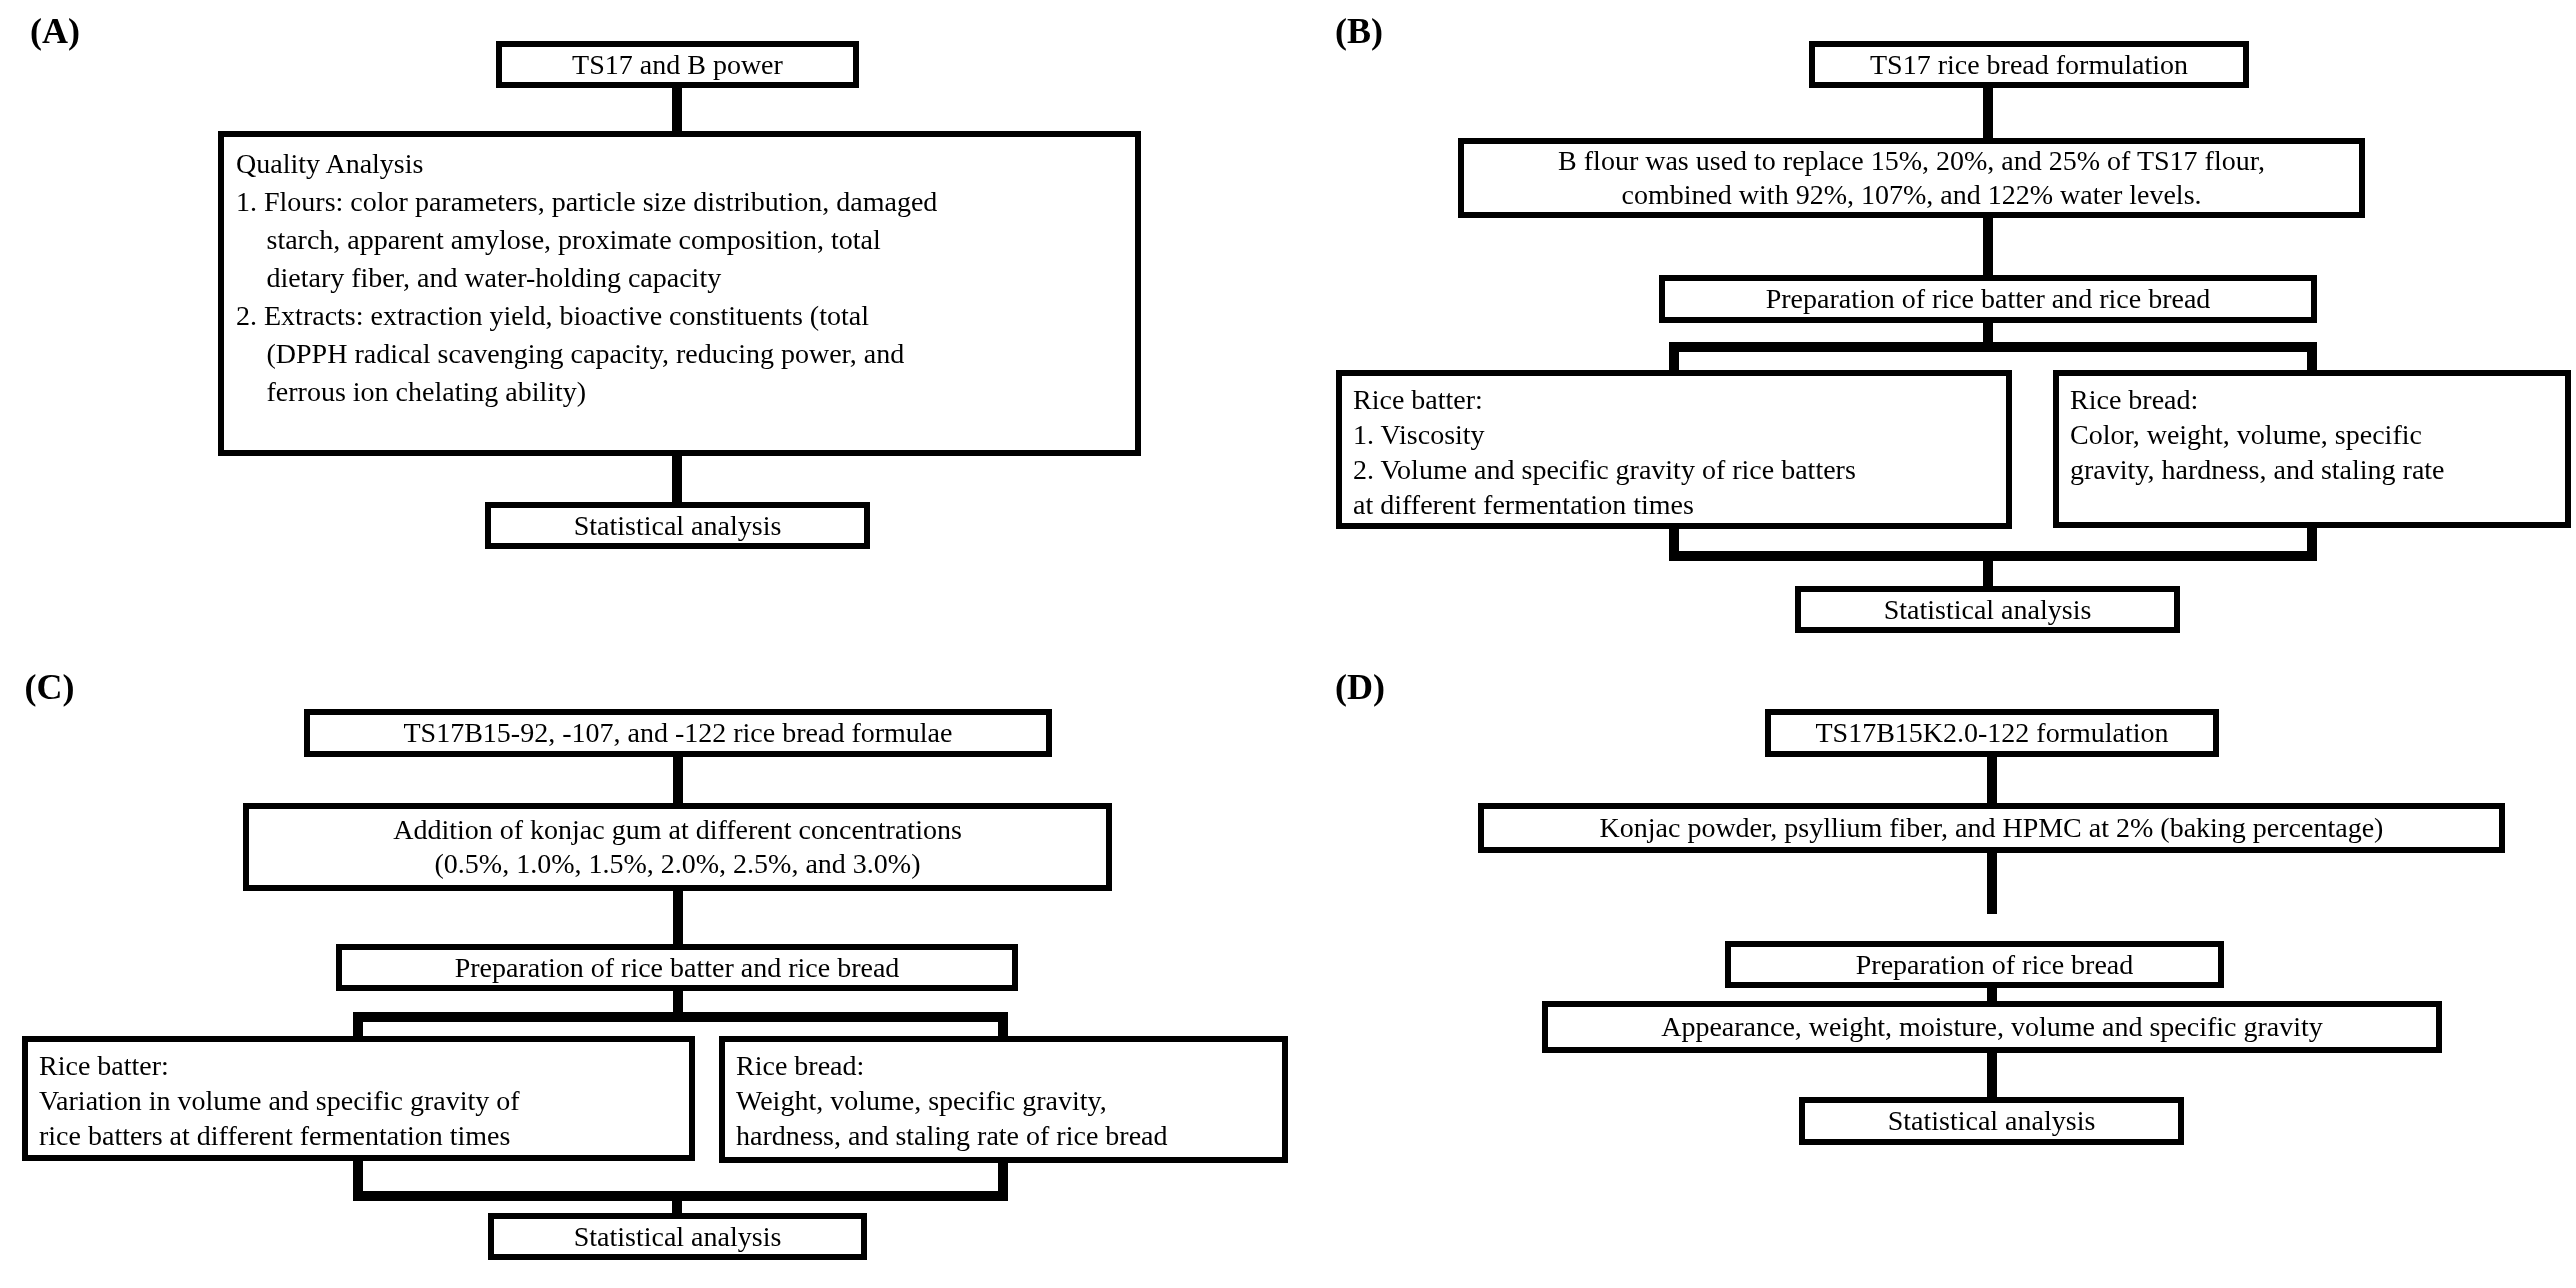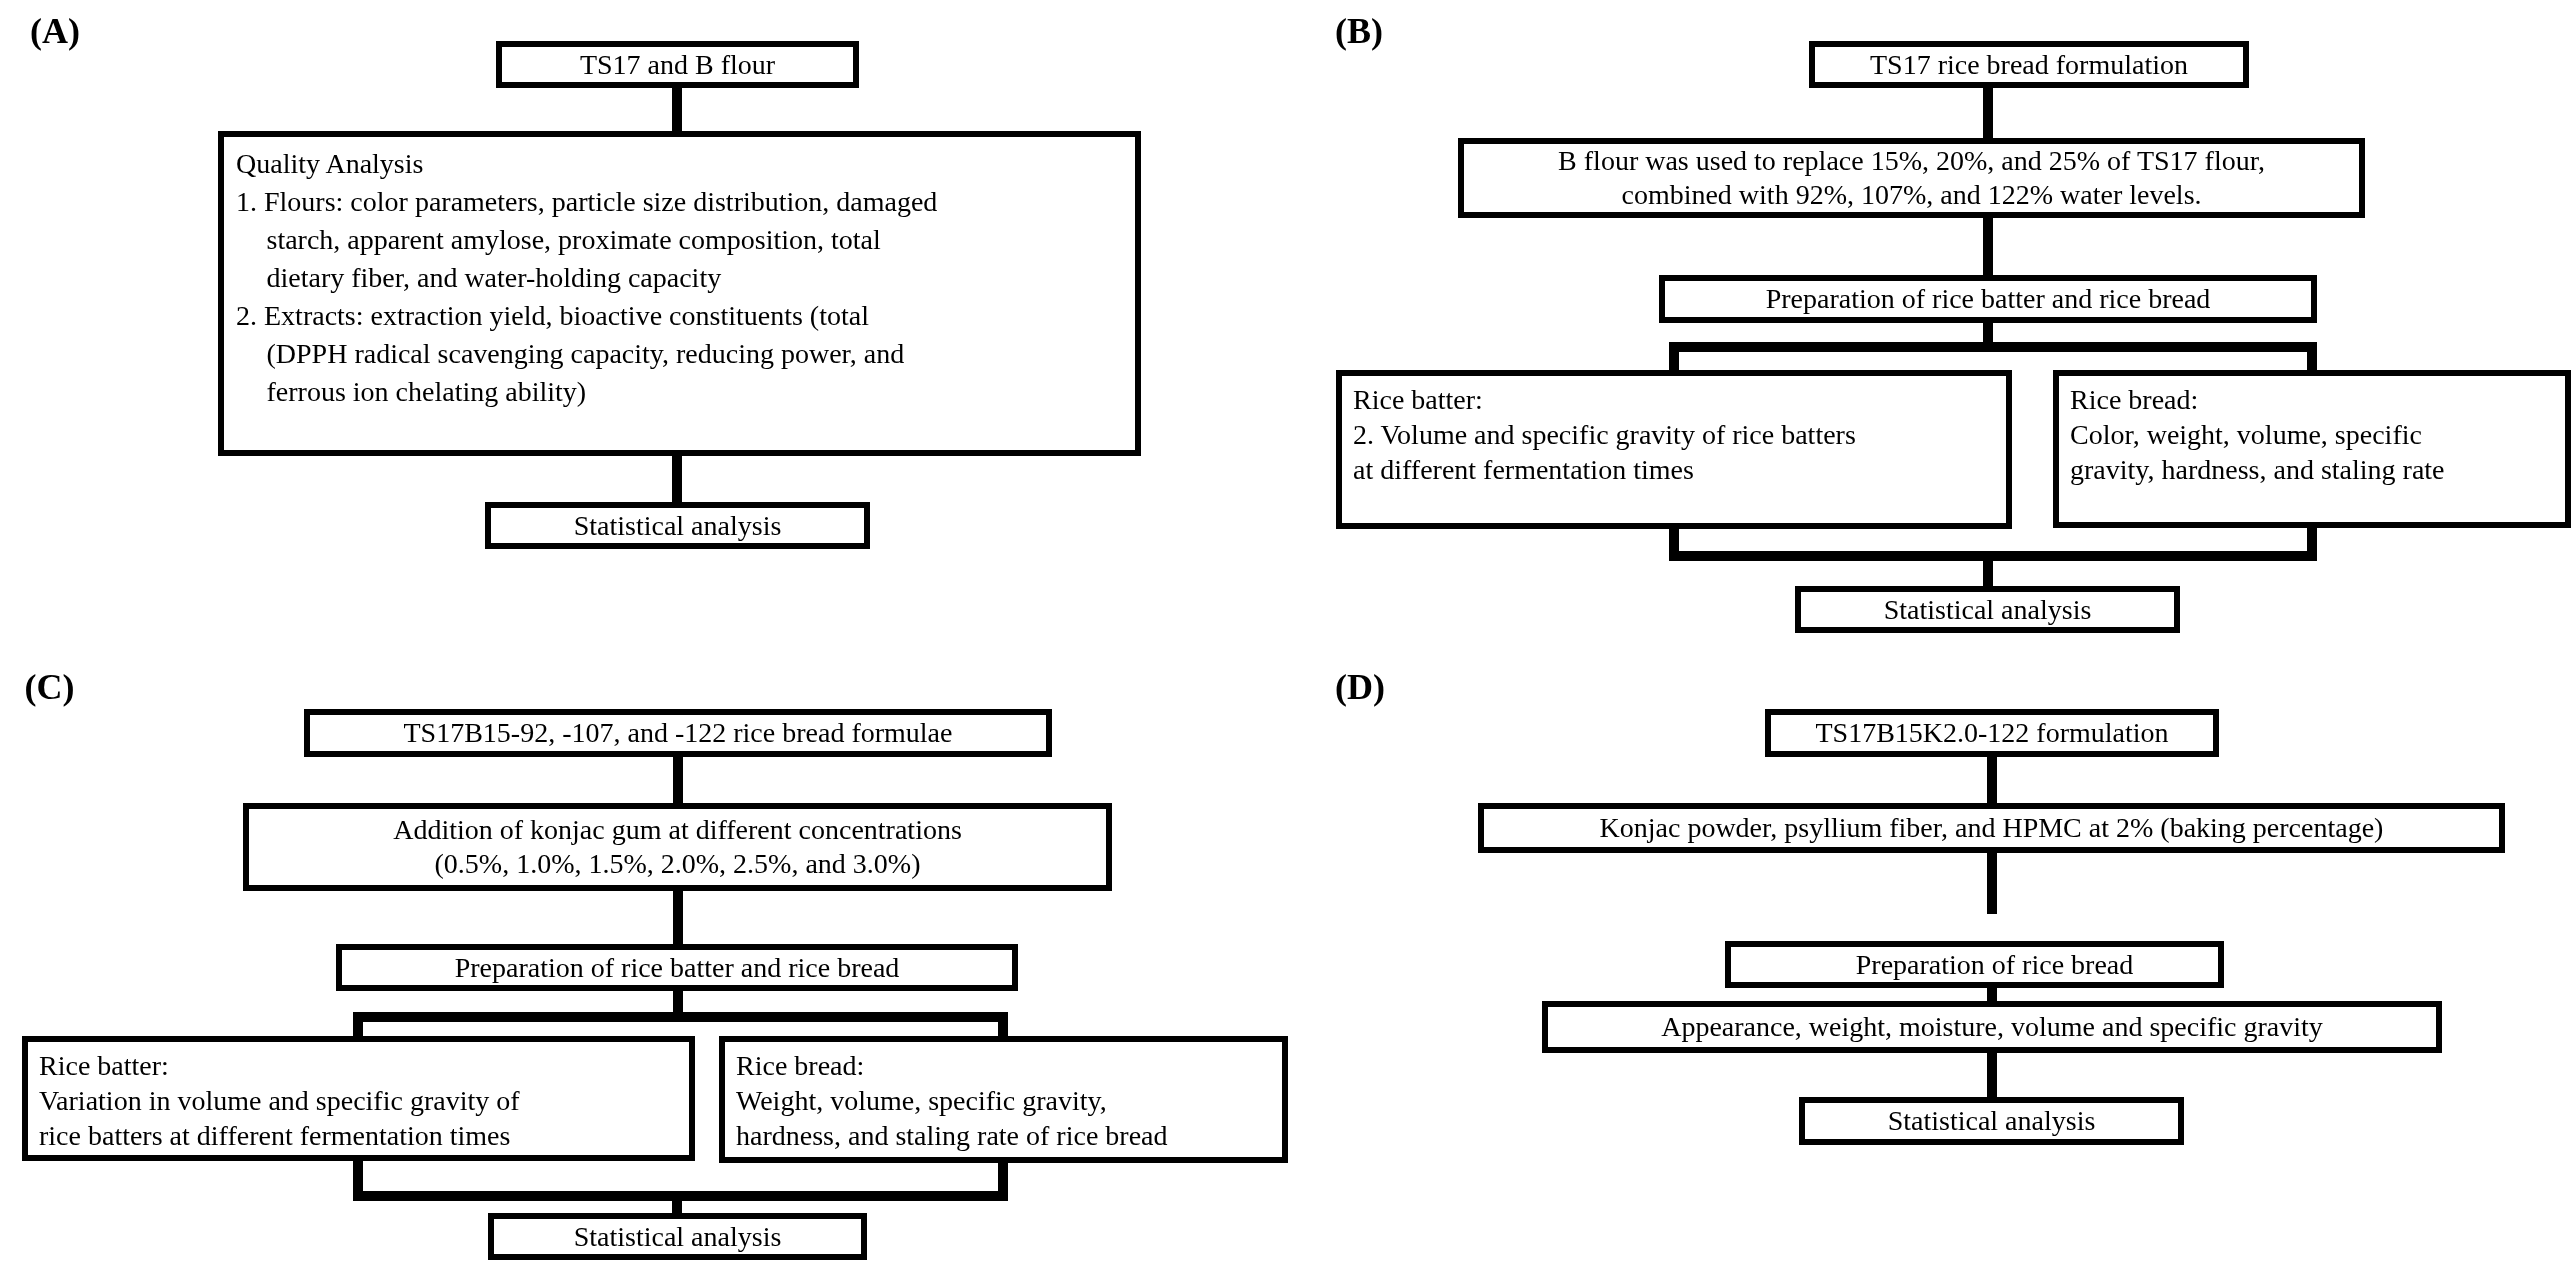--- a/index.html
+++ b/index.html
@@ -69,21 +69,21 @@
   }
 </style>
 </head>
 <body>
 
 <div id="stage">
 
   <div>
     <div class="plabel" style="left:30px; top:9.8px;">(A)</div>
 
-    <div class="box center" style="left:496px; top:41px; width:363px; height:47px;">TS17 and B flour</div>
+    <div class="box center" style="left:496px; top:41px; width:363px; height:47px;">TS17 and B power</div>
 
     <div class="line" style="left:672px; top:82px; width:9.8px; height:60px;"></div>
 
     <div class="box qa" style="left:218px; top:131px; width:923px; height:325px;">
       <div class="tline">Quality Analysis</div>
       <div class="tline">1. Flours: color parameters, particle size distribution, damaged</div>
       <div class="tline indent">starch, apparent amylose, proximate composition, total</div>
       <div class="tline indent">dietary fiber, and water-holding capacity</div>
       <div class="tline">2. Extracts: extraction yield, bioactive constituents (total</div>
       <div class="tline indent">(DPPH radical scavenging capacity, reducing power, and</div>
@@ -111,20 +111,21 @@
 
     <div class="box center" style="left:1659px; top:275px; width:658px; height:48px;">Preparation of rice batter and rice bread</div>
 
     <div class="line" style="left:1983px; top:319px; width:9.8px; height:33px;"></div>
     <div class="line" style="left:1669px; top:342px; width:648px; height:9.8px;"></div>
     <div class="line" style="left:1669px; top:342px; width:9.8px; height:49px;"></div>
     <div class="line" style="left:2307px; top:342px; width:9.8px; height:49px;"></div>
 
     <div class="box lefttext" style="left:1336px; top:370px; width:676px; height:159px;">
       <div class="tline">Rice batter:</div>
+      <div class="tline">1. Viscosity</div>
       <div class="tline">2. Volume and specific gravity of rice batters</div>
       <div class="tline">at different fermentation times</div>
     </div>
 
     <div class="box lefttext" style="left:2053px; top:370px; width:518px; height:158px;">
       <div class="tline">Rice bread:</div>
       <div class="tline">Color, weight, volume, specific</div>
       <div class="tline">gravity, hardness, and staling rate</div>
     </div>
 

